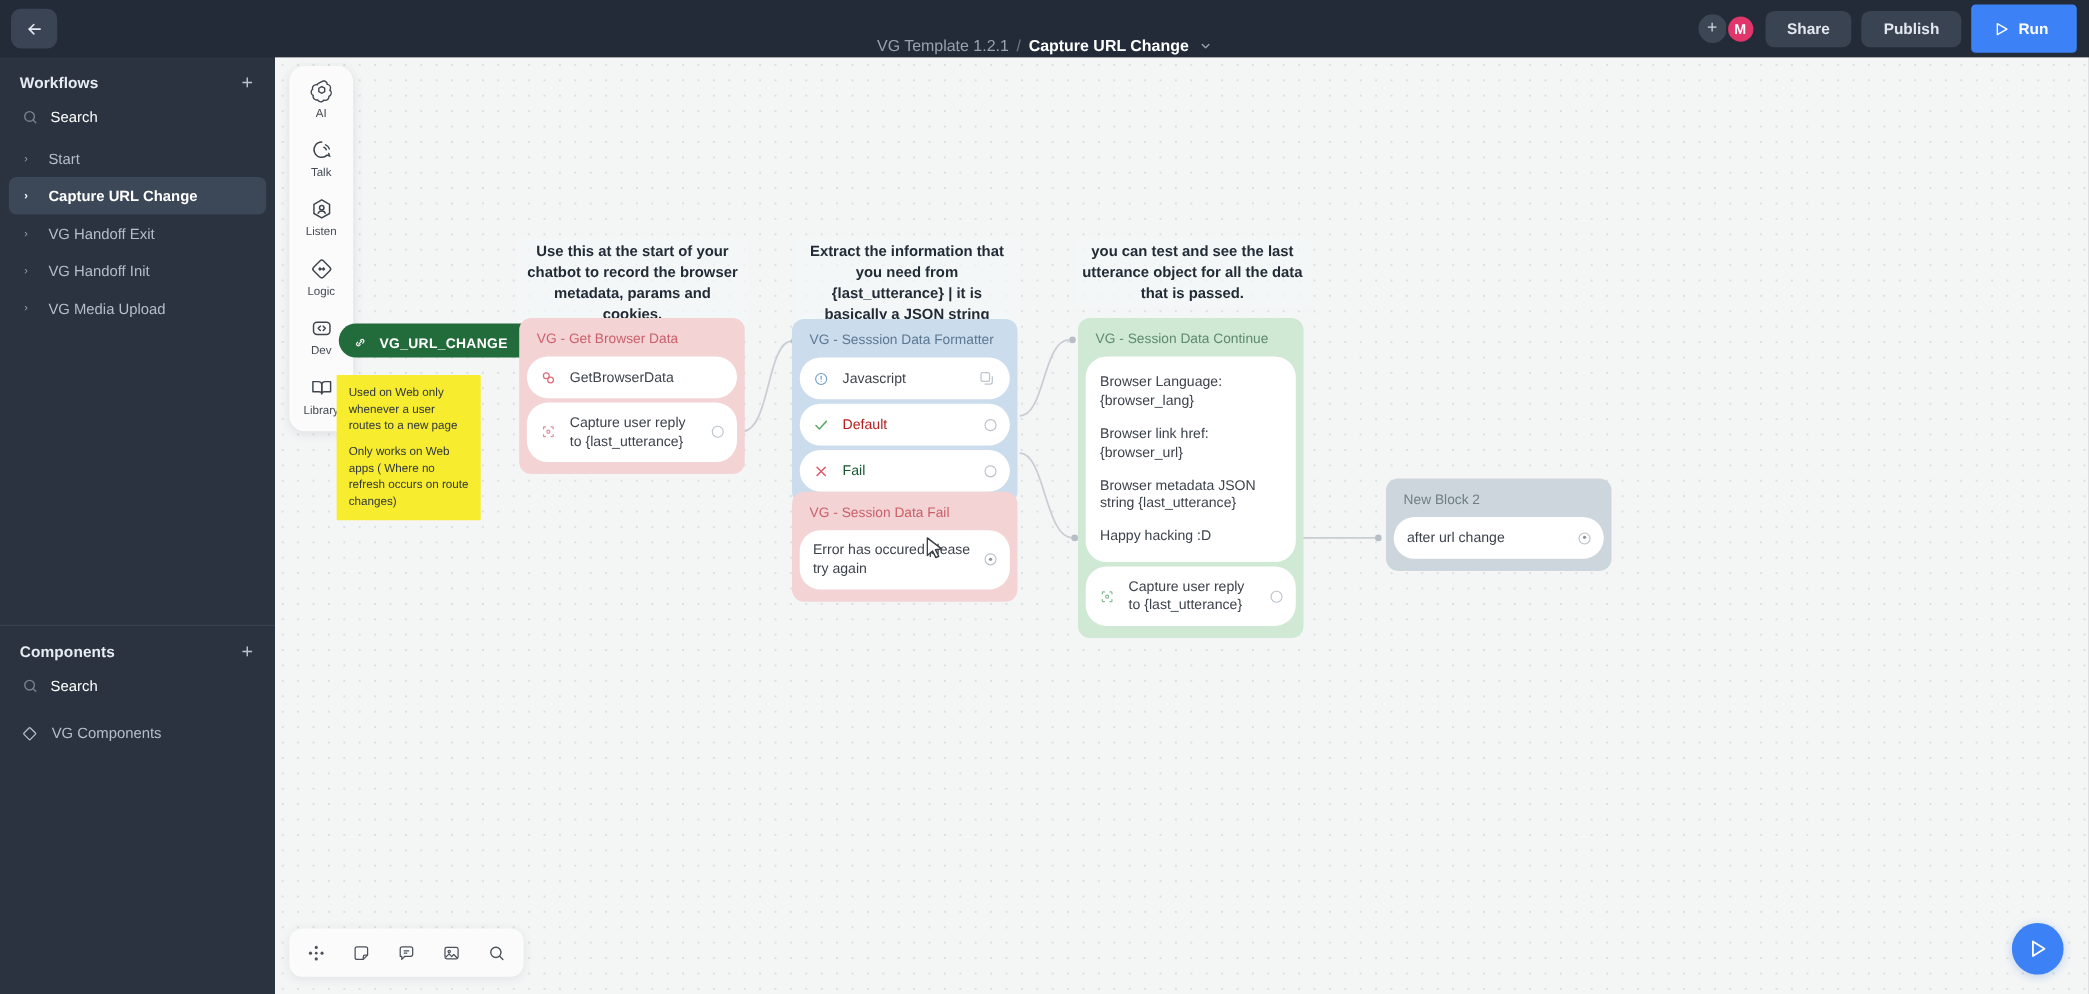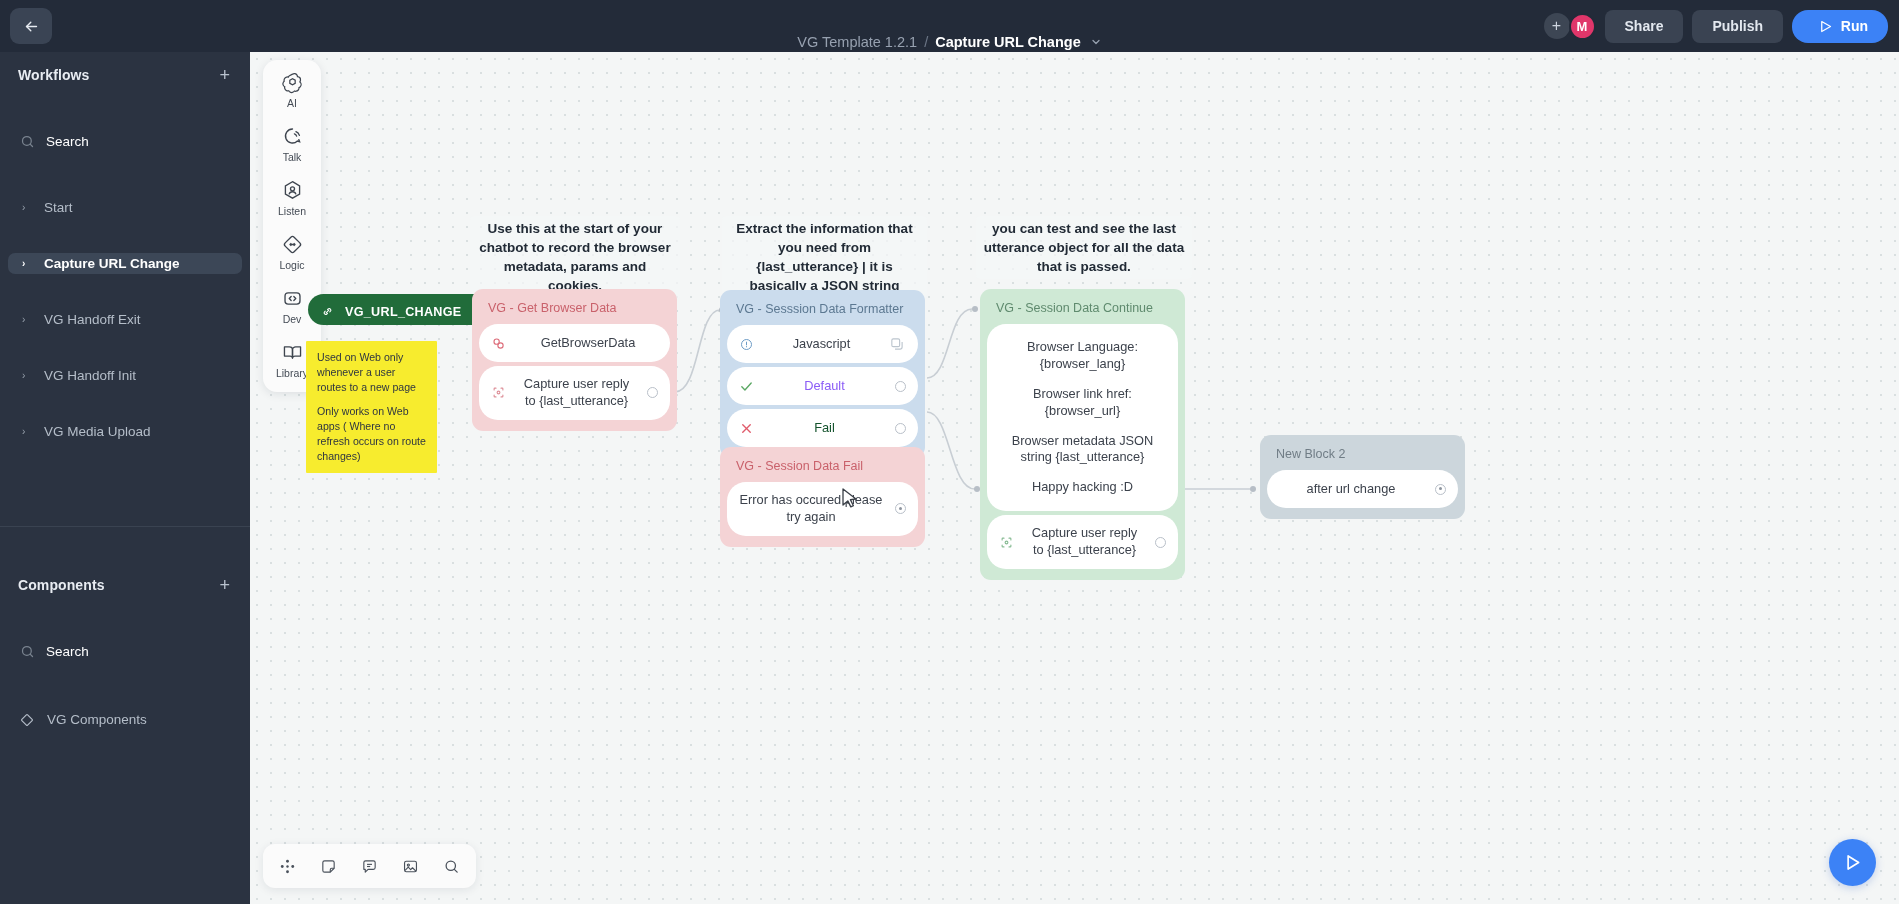--- a/index.html
+++ b/index.html
@@ -50,31 +50,31 @@
     display: flex; align-items: center; justify-content: center;
     cursor: pointer; position: relative; z-index: 2;
     border: 2px solid #232b39;
   }
   .tb-btn {
     height: 33px; padding: 0 20px; border-radius: 8px;
     background: #3a4352; color: #e3e8ef; font-size: 14px; font-weight: 700;
     display: flex; align-items: center; justify-content: center; cursor: pointer;
   }
   .tb-run {
-    height: 33px; padding: 0 20px; border-radius: 16px;
+    height: 44px; padding: 0 20px; border-radius: 4px;
     background: #3c82f6; color: #fff; font-size: 14px; font-weight: 700;
-    display: flex; align-items: center; justify-content: flex-end; gap: 8px;
+    display: flex; align-items: center; justify-content: flex-start; gap: 8px;
     cursor: pointer; min-width: 96px;
   }
 
   
   .sidebar {
     position: absolute; left: 0; top: 52px; width: 250px; height: 852px;
     background: #2b3341;
-    display: flex; flex-direction: column; gap: 35px;
+    display: flex; flex-direction: column;
   }
   .sb-head {
     display: flex; align-items: center; justify-content: space-between;
     padding: 14px 20px 10px 18px;
   }
   .sb-title { color: #e8ecf2; font-size: 14px; font-weight: 700; letter-spacing: .1px; }
   .sb-plus  { color: #b9c2ce; font-size: 18px; cursor: pointer; line-height: 1; }
   .sb-search {
     display: flex; align-items: center; gap: 11px;
     padding: 5px 18px 13px 20px; cursor: text;
@@ -136,21 +136,20 @@
   }
   .node .nhdr {
     font-size: 12.5px; padding: 5px 9px 9px 9px;
   }
   .nrow {
     background: #ffffff; border-radius: 19px;
     padding: 10px 12px; font-size: 12.8px; color: #3c424c;
     display: flex; align-items: center; gap: 12px;
     margin-bottom: 5px; position: relative;
     min-height: 38px;
-    text-align: center;
   }
   .nrow:last-child { margin-bottom: 0; }
   .nrow .txt { flex: 1; line-height: 1.32; }
   .port {
     width: 11px; height: 11px; border-radius: 50%;
     border: 1.4px solid #b9c0c9; background: #fff; flex: none;
   }
   .port.dot::after {
     content: ""; display: block; width: 3.5px; height: 3.5px;
     border-radius: 50%; background: #8d949e;
@@ -430,21 +429,21 @@
       <span class="txt">Javascript</span>
       <svg class="ic" width="17" height="17" viewBox="0 0 24 24" fill="none" stroke="#bcc5ce" stroke-width="1.6" stroke-linejoin="round">
           <rect x="4" y="4" width="11" height="11" rx="2"></rect>
           <path d="M8.5 18.5h7a3 3 0 0 0 3-3v-7"></path>
         </svg>
     </div>
     <div class="nrow">
       <svg class="ic" width="15" height="15" viewBox="0 0 24 24" fill="none" stroke="#5ba864" stroke-width="2.2" stroke-linecap="round" stroke-linejoin="round">
           <polyline points="4.5 12.5 9.5 17.5 19.5 6.5"></polyline>
         </svg>
-      <span class="txt" style="color:#8b5cf6">Default</span>
+      <span class="txt" style="color:#b91c1c">Default</span>
       <span class="port"></span>
     </div>
     <div class="nrow">
       <svg class="ic" width="15" height="15" viewBox="0 0 24 24" fill="none" stroke="#e05a6a" stroke-width="2.2" stroke-linecap="round">
           <line x1="6" y1="6" x2="18" y2="18"></line>
           <line x1="18" y1="6" x2="6" y2="18"></line>
         </svg>
       <span class="txt" style="color:#14532d">Fail</span>
       <span class="port"></span>
     </div>

